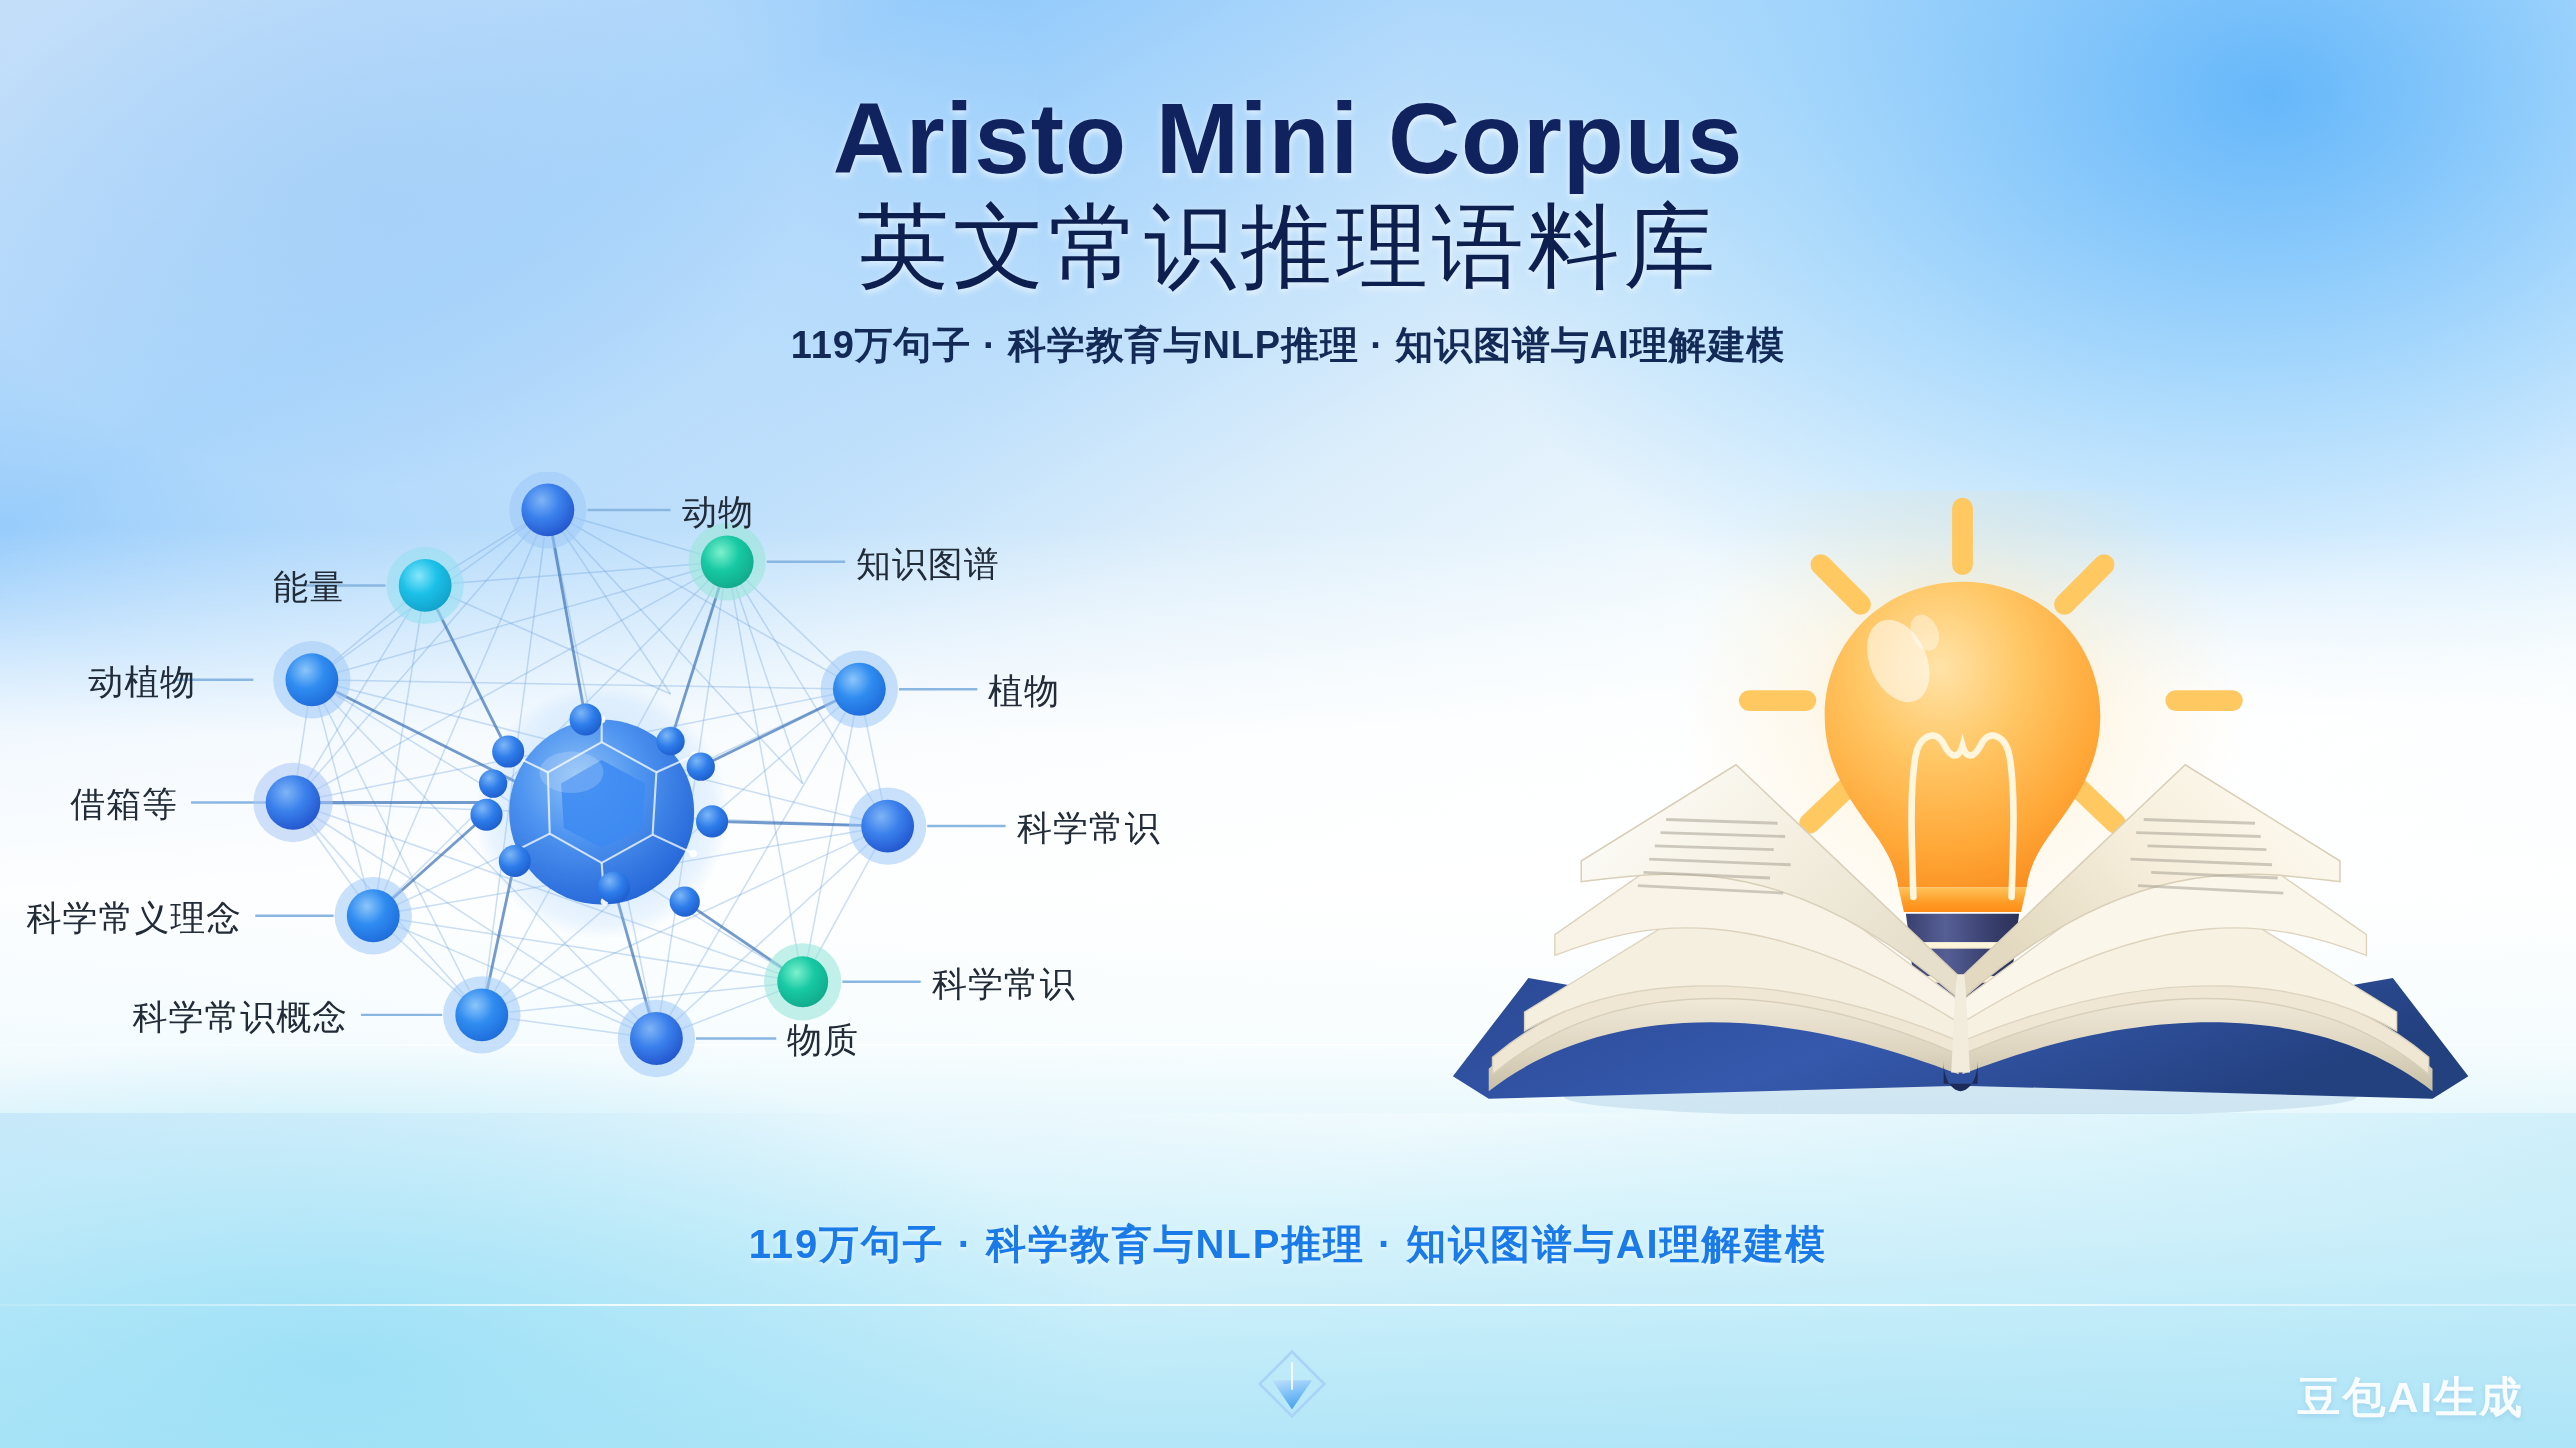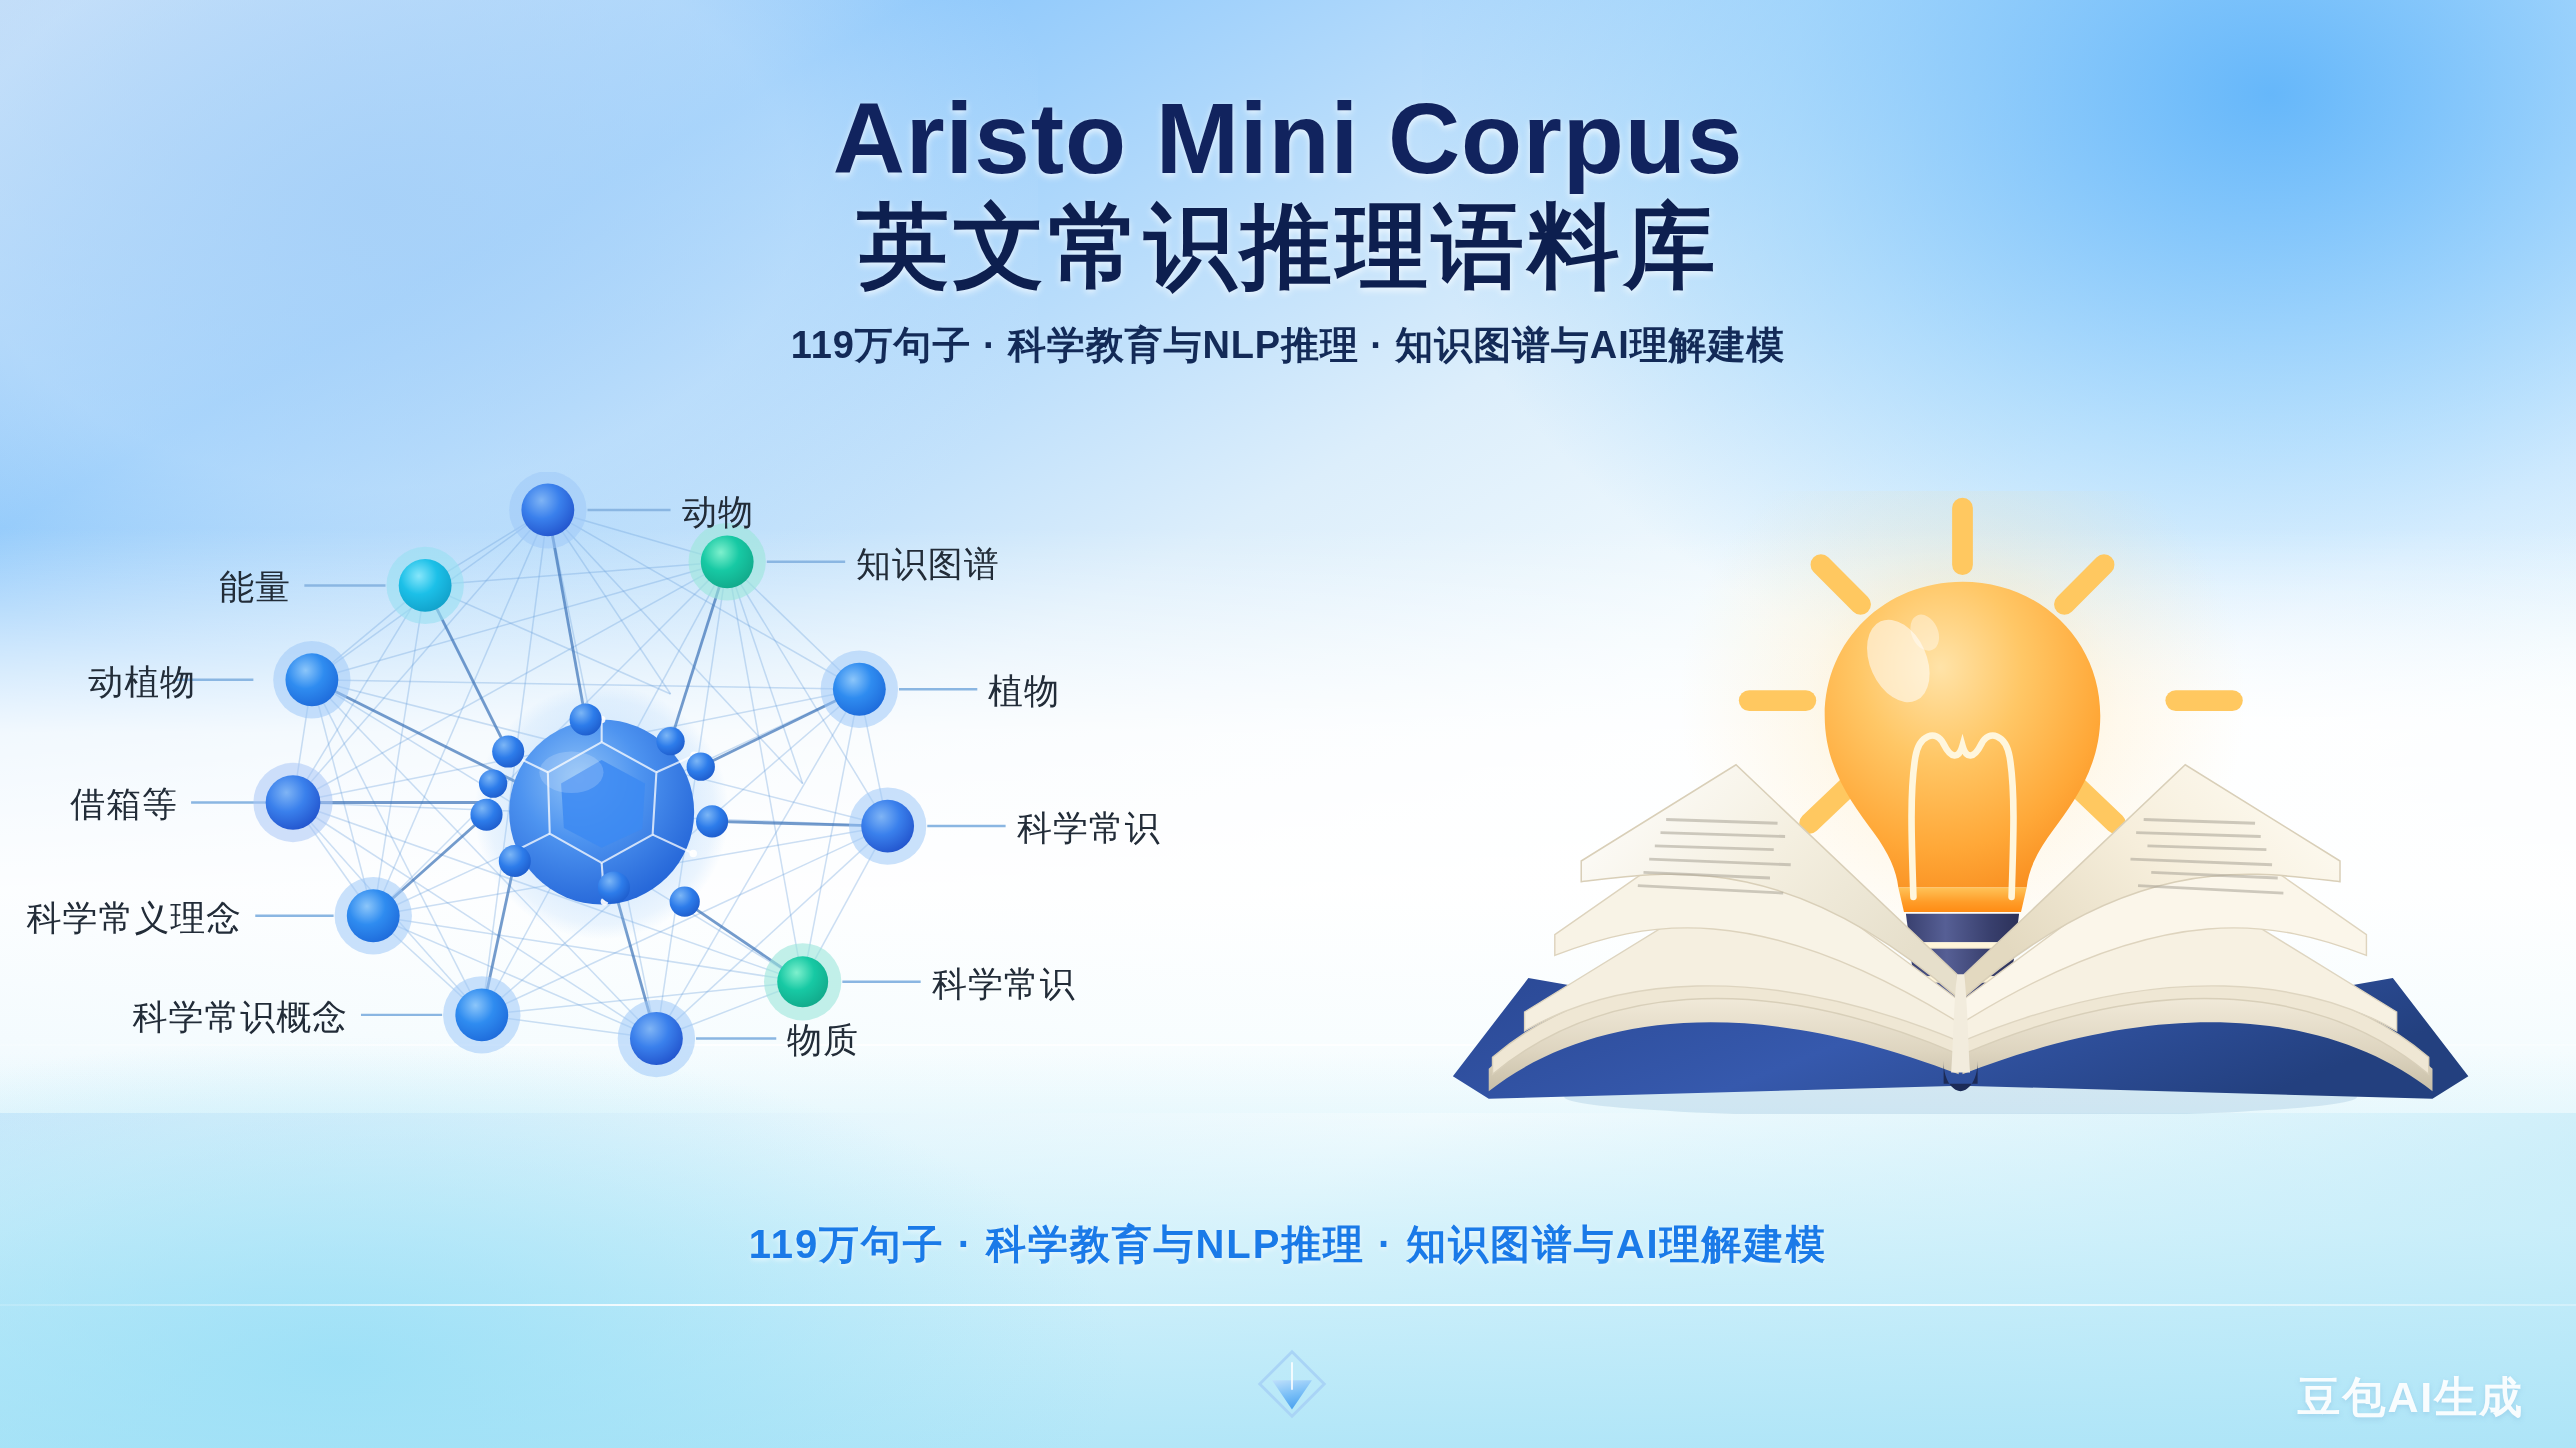--- a/index.html
+++ b/index.html
@@ -80,21 +80,21 @@
     font-size: 100px;
     font-weight: bold;
     color: #11235e;
     letter-spacing: 0.9px;
     line-height: 1.02;
     text-shadow: 0 2.8px 7.5px rgba(255,255,255,0.7);
   }
   .title-cn {
     margin-top: 7.5px;
     font-size: 92px;
-    font-weight: bold;
+    font-weight: normal;
     color: #0d1f4f;
     letter-spacing: 3.8px;
     line-height: 1.08;
     text-shadow: 0 2.8px 7.5px rgba(255,255,255,0.7);
   }
   .subtitle {
     margin-top: 24.5px;
     font-size: 38px;
     font-weight: bold;
     color: #132a57;
@@ -398,21 +398,21 @@
     <div class="node-label right" style="left:540px; top:17px;">动物</div>
     <div class="node-label right" style="left:714px; top:69px;">知识图谱</div>
     <div class="node-label right" style="left:846px; top:196px;">植物</div>
     <div class="node-label right" style="left:875px; top:333px;">科学常识</div>
     <div class="node-label right" style="left:790px; top:489px;">科学常识</div>
     <div class="node-label right" style="left:645px; top:545px;">物质</div>
     <div class="node-label left" style="right:1021px; top:522px;">科学常识概念</div>
     <div class="node-label left" style="right:1127px; top:423px;">科学常义理念</div>
     <div class="node-label left" style="right:1191px; top:309px;">借箱等</div>
     <div class="node-label left" style="right:1173px; top:187px;">动植物</div>
-    <div class="node-label left" style="right:1078px; top:92px;">能量</div>
+    <div class="node-label left" style="right:1024px; top:92px;">能量</div>
   </div>
 
   <div class="illustration">
     <svg width="1057" height="623" viewBox="0 0 1120 660">
       <defs>
         <radialGradient id="gGlass" cx="42%" cy="28%" r="78%">
           <stop offset="0%" stop-color="#ffe3a8"></stop>
           <stop offset="38%" stop-color="#ffc766"></stop>
           <stop offset="76%" stop-color="#ffa838"></stop>
           <stop offset="100%" stop-color="#f98f20"></stop>

